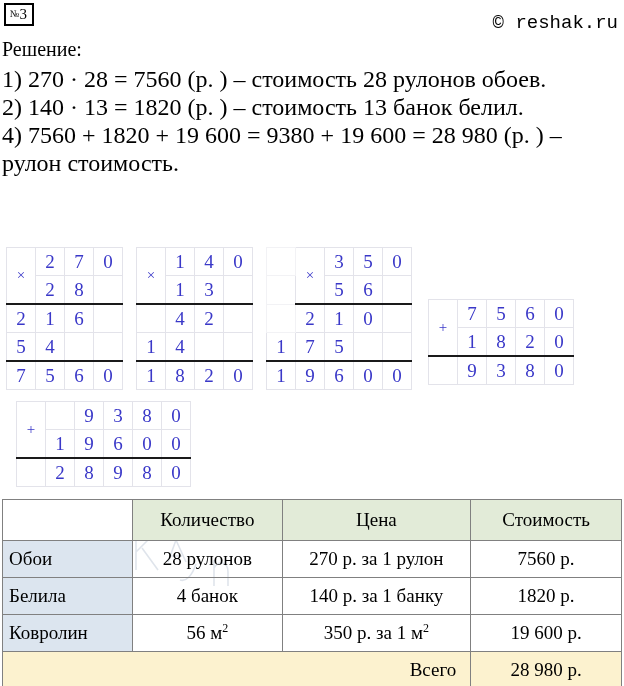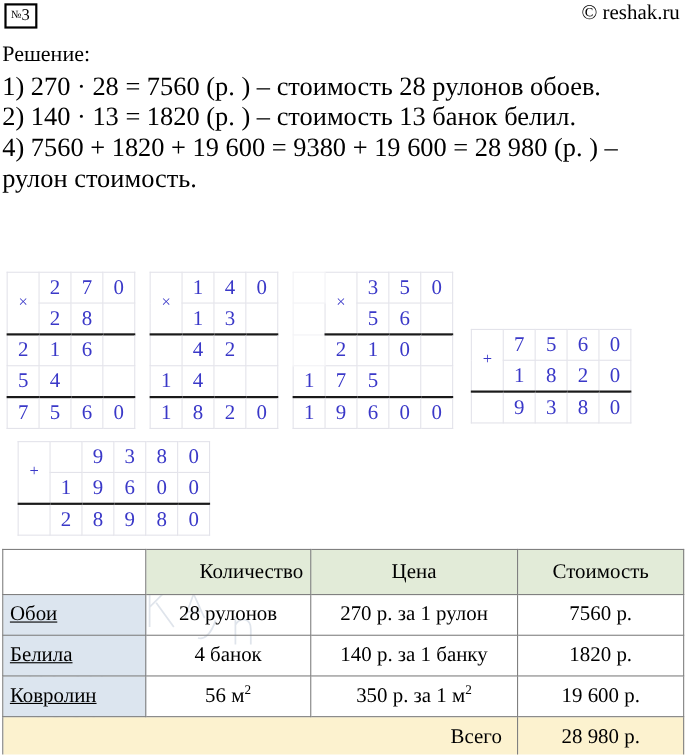--- a/index.html
+++ b/index.html
@@ -27,24 +27,24 @@
     line-height: 17px;
     font-family: "Liberation Serif", serif;
     white-space: nowrap;
   }
   #task-badge .num-sign { font-size: 10px; vertical-align: 2px; letter-spacing: 0; }
   #task-badge .num-val { font-size: 15px; }
 
   #copyright {
     position: absolute;
     right: 6px;
-    top: 1px;
+    top: 12px;
     font-size: 19px;
     line-height: 22px;
-    font-family: Liberation Serif, serif;
+    font-family: Liberation Mono, monospace;
     white-space: nowrap;
   }
 
   
   #solution-block {
     position: absolute;
     left: 2px;
     top: 36px;
     width: 560px;
   }
@@ -105,27 +105,27 @@
   }
   #cost-table td, #cost-table th {
     border: 1px solid #808080;
     padding: 2px 6px;
     text-align: center;
     vertical-align: middle;
     font-weight: normal;
     height: 32px;
   }
   #cost-table .col-label { width: 125px; text-align: left; padding-left: 6px; }
-  #cost-table .col-qty   { width: 145px; text-align: right; }
+  #cost-table .col-qty   { width: 145px; }
   #cost-table .col-price { width: 202px; }
   #cost-table .col-cost  { width: 148px; }
 
   #cost-table thead td { background: #e2ebd8; height: 36px; }
   #cost-table thead td.corner { background: #ffffff; }
-  #cost-table tbody td.rowhead { background: #dce5ef; text-align: left; text-decoration: underline; }
+  #cost-table tbody td.rowhead { background: #dce5ef; text-align: left; }
   #cost-table tfoot td { background: #fcf2cf; }
   #cost-table tfoot td.total-label { text-align: right; padding-right: 14px; }
   sup { font-size: 12px; vertical-align: super; line-height: 0; }
 
   
   #watermark {
     position: absolute;
     left: 0px;
     top: 516px;
     width: 290px;

